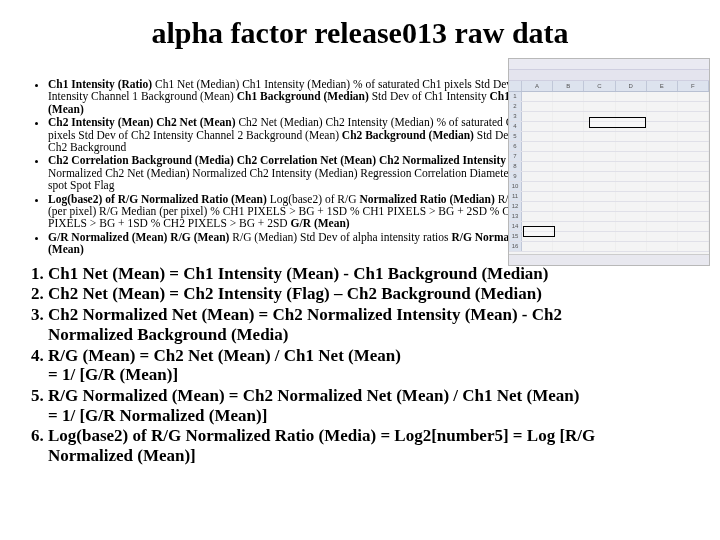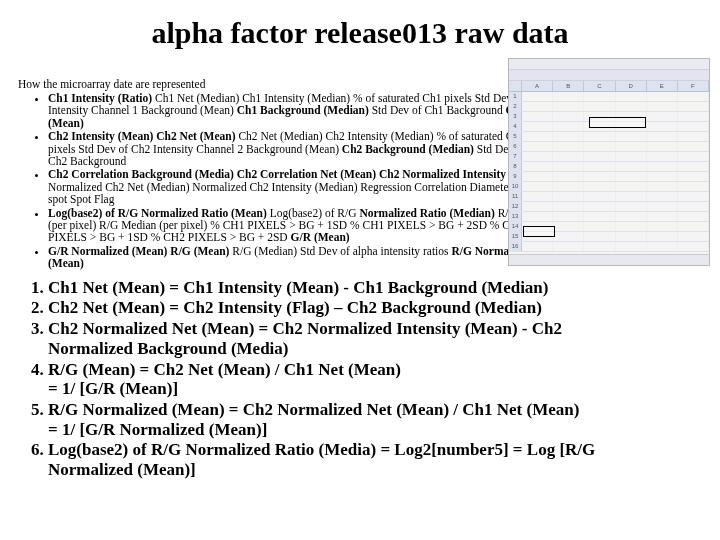--- a/index.html
+++ b/index.html
@@ -122,24 +122,23 @@
     border-top: 1px solid #ccc;
   }
 </style>
 </head>
 <body>
 
 <div class="page">
   <h1 class="title">alpha factor release013 raw data</h1>
 
   <div class="content-row">
-    <p class="intro">How the microarray date are represented</p>
 
     <ul class="fields" id="fields">
-        <li><b>Ch1 Intensity (Ratio)</b><span>     Ch1 Net (Median)   Ch1 Intensity (Median) % of saturated Ch1 pixels  Std Dev of Ch1 Intensity Channel 1 Background (Mean) </span><b>Ch1 Background (Median)</b><span>       Std Dev of Ch1 Background </span><b>Ch1 Net (Mean)</b></li>
+        <li><b>Ch1 Intensity (Ratio)</b><span>     Ch1 Net (Median)   Ch1 Intensity (Median) % of saturated Ch1 pixels  Std Dev of Ch1 Intensity Channel 1 Background (Mean) </span><b>Ch1 Background (Median)</b><span>       Std Dev of Ch1 Intensity </span><b>Ch1 Net (Mean)</b></li>
         <li><b>Ch2 Intensity (Mean)</b><span>     </span><b>Ch2 Net (Mean)</b><span>     Ch2 Net (Median)        Ch2 Intensity (Median)     % of saturated Ch2 pixels       Std Dev of Ch2 Intensity   Channel 2 Background (Mean) </span><b>Ch2 Background (Median)</b><span>     Std Dev of Ch2 Background</span></li>
         <li><b>Ch2 Correlation Background (Media)</b><span>   </span><b>Ch2 Correlation Net (Mean)</b><span>   </span><b>Ch2 Normalized Intensity (Mean)</b><span>          Normalized Ch2 Net (Median)   Normalized Ch2 Intensity (Median) Regression Correlation      Diameter of the spot            Spot Flag</span></li>
         <li><b>Log(base2) of R/G Normalized Ratio (Mean)</b><span>              Log(base2) of R/G </span><b>Normalized Ratio (Median)</b><span>                  R/G Mean (per pixel)                    R/G Median (per pixel)               % CH1 PIXELS &gt; BG + 1SD % CH1 PIXELS &gt; BG + 2SD % CH2 PIXELS &gt; BG + 1SD % CH2 PIXELS &gt; BG + 2SD   </span><b>G/R (Mean)</b></li>
         <li><b>G/R Normalized (Mean)</b><span>       </span><b>R/G (Mean)</b><span>                          R/G (Median)             Std Dev of alpha intensity ratios      </span><b>R/G Normalized (Mean)</b></li>
       </ul>
 
     <ol class="defs" id="defs">
         <li><span class="wrap">Ch1 Net (Mean) = Ch1 Intensity (Mean) - Ch1 Background (Median)</span></li>
         <li><span class="wrap">Ch2 Net (Mean) = Ch2 Intensity (Flag) – Ch2 Background (Median)</span></li>
         <li><span class="wrap">Ch2 Normalized Net (Mean) = Ch2 Normalized Intensity (Mean)  - Ch2 Normalized Background (Media)</span></li>

